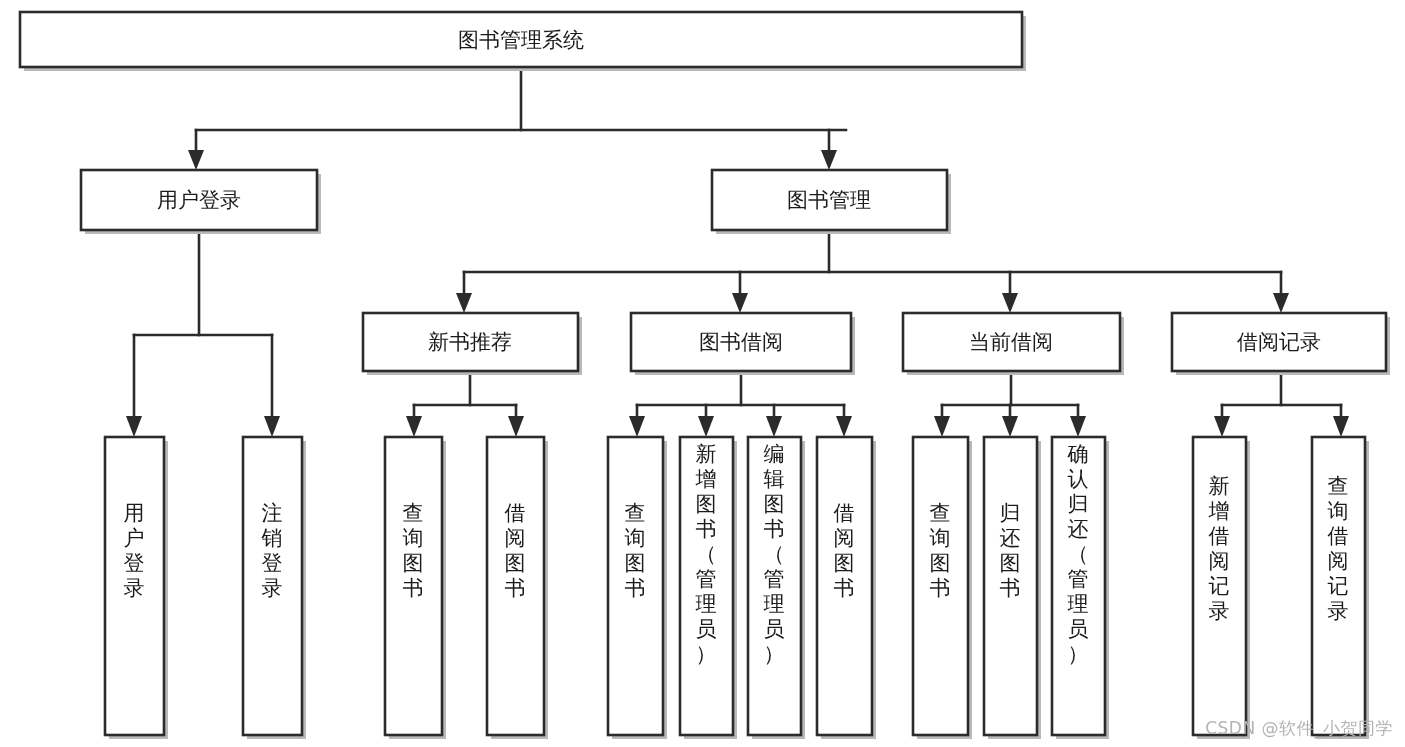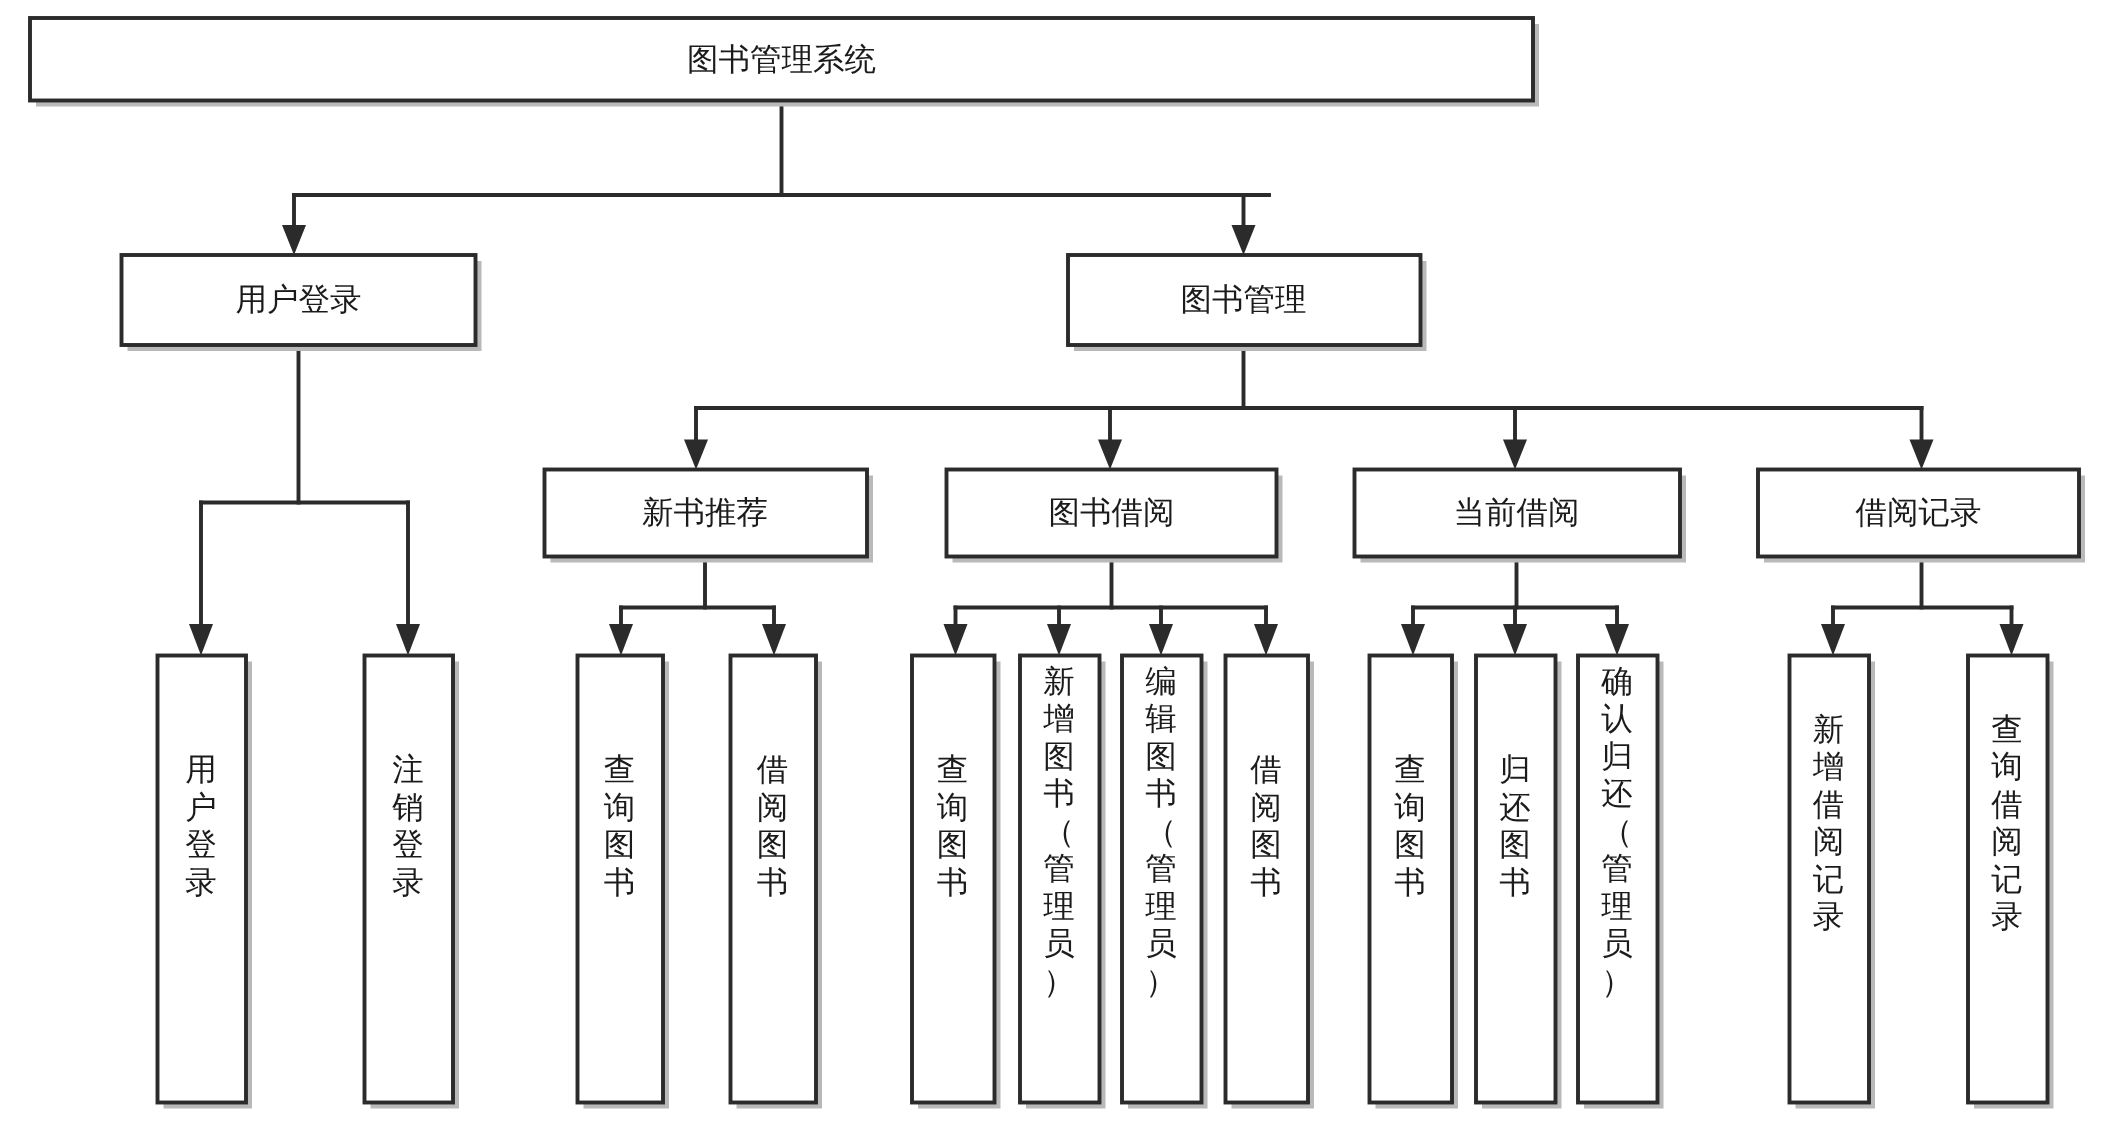--- a/index.html
+++ b/index.html
@@ -255,13 +255,14 @@
     </g>
 
     <g>
       <rect class="node-shadow" x="1316" y="441" width="53" height="298"></rect>
       <rect class="node-rect" x="1312" y="437" width="53" height="298"></rect>
       <text class="node-label-v" x="1338" y="493"><tspan x="1338" dy="0">查</tspan><tspan x="1338" dy="25">询</tspan><tspan x="1338" dy="25">借</tspan><tspan x="1338" dy="25">阅</tspan><tspan x="1338" dy="25">记</tspan><tspan x="1338" dy="25">录</tspan></text>
     </g>
 
   </svg>
 
+  <div class="watermark">CSDN @软件_小贺同学</div>
 </div>
 
 </body></html>

